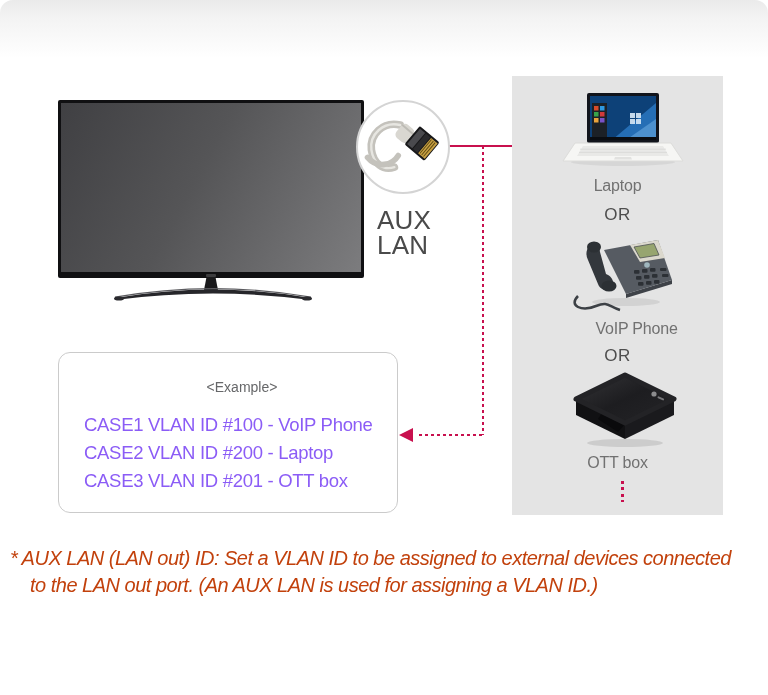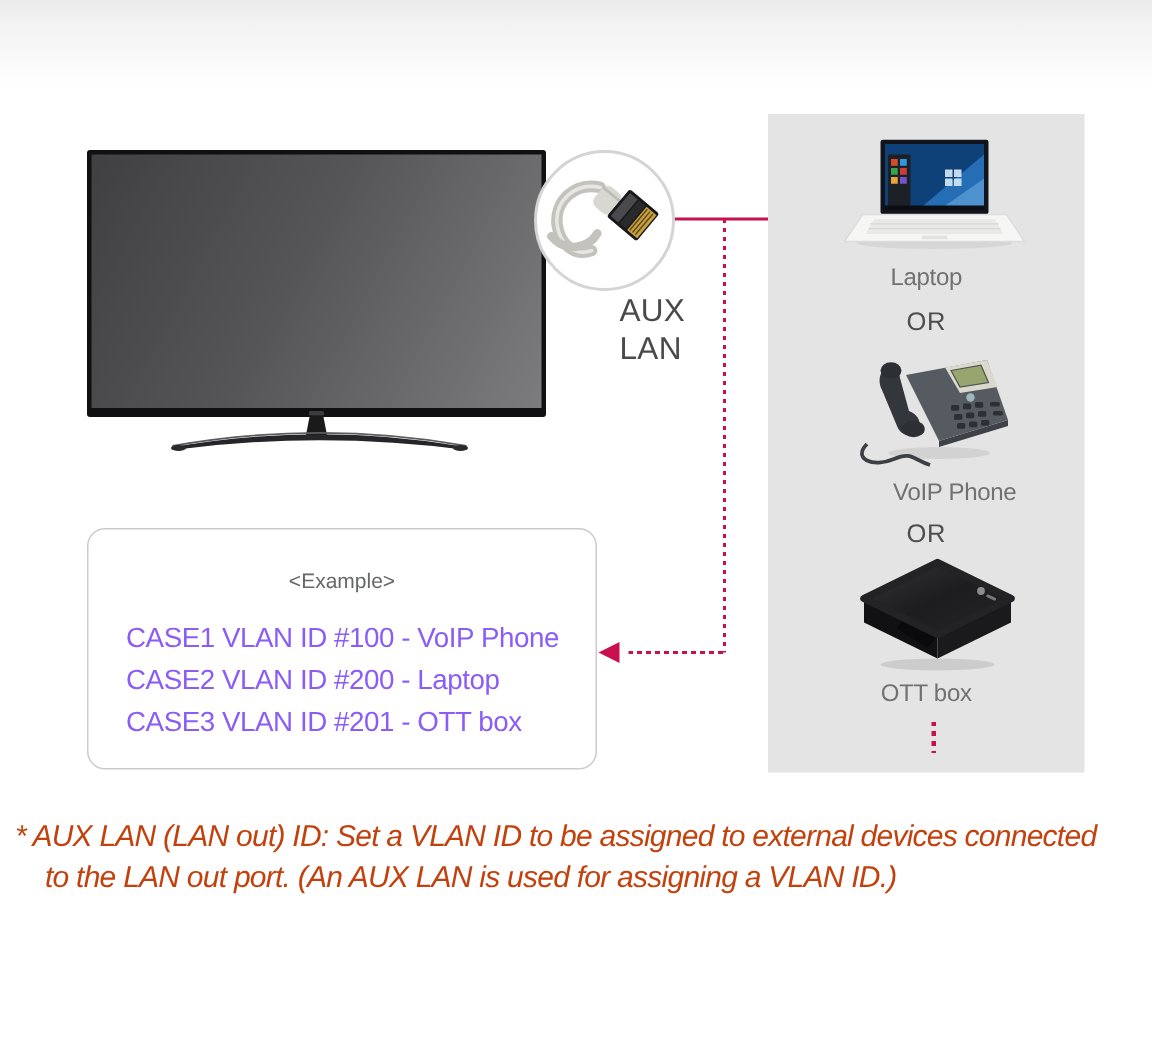--- a/index.html
+++ b/index.html
@@ -3,20 +3,21 @@
 <meta charset="utf-8">
 <style>
   :root{
     --red:#c8104e;
     --panel:#e4e4e4;
   }
   html,body{margin:0;padding:0;background:#fff;}
   .stage{
     position:relative;width:768px;height:695px;background:#ffffff;overflow:hidden;
     font-family:"Liberation Sans", sans-serif;
+    border-radius:13px;
   }
   .top-band{
     position:absolute;left:0;top:0;width:768px;height:58px;
     background:linear-gradient(180deg,#eaeaea 0%,#f3f3f3 30%,#ffffff 100%);
   }
 
   
   .tv-frame{
     position:absolute;left:58px;top:100px;width:306px;height:178px;
     background:#101012;border-radius:2px;
@@ -45,23 +46,22 @@
     border-right:14px solid var(--red);
   }
 
   
   .inset-circle{
     position:absolute;left:356px;top:100px;width:94px;height:94px;border-radius:50%;
     background:#ffffff;border:2px solid #d4d4d4;box-sizing:border-box;
   }
   .inset-circle svg{position:absolute;left:0;top:0;}
   .aux-label{
-    position:absolute;left:377px;top:195px;color:#4a4a4a;font-size:21px;line-height:25px;
+    position:absolute;left:377px;top:208px;color:#4a4a4a;font-size:26px;line-height:25px;
     letter-spacing:0.2px;
-    margin-left:36px;
   }
 
   
   .devices-panel{
     position:absolute;left:512px;top:76px;width:211px;height:439px;background:var(--panel);
   }
   .device-icon{position:absolute;}
   .device-label{
     position:absolute;left:0;width:100%;text-align:center;color:#717171;font-size:16px;
     letter-spacing:-0.2px;
@@ -74,21 +74,21 @@
     position:absolute;left:109px;top:405px;width:3px;height:21px;
     background-image:repeating-linear-gradient(to bottom,var(--red) 0 3px,transparent 3px 6.5px);
   }
 
   
   .example-box{
     position:absolute;left:58px;top:352px;width:340px;height:161px;background:#ffffff;
     border:1.5px solid #cbcbcb;border-radius:12px;box-sizing:border-box;
   }
   .example-title{
-    position:absolute;left:0;top:26px;width:100%;text-align:center;color:#666769;
+    position:absolute;left:14px;top:26px;width:100%;text-align:center;color:#666769;
     font-size:14px;letter-spacing:0px;
   }
   .example-cases{position:absolute;left:25px;top:58px;}
   .case-line{
     color:#8b5cf6;font-size:18.5px;line-height:28px;white-space:nowrap;letter-spacing:-0.3px;
   }
 
   
   .footnotes{position:absolute;left:10px;top:545px;width:756px;}
   .fn-line{

